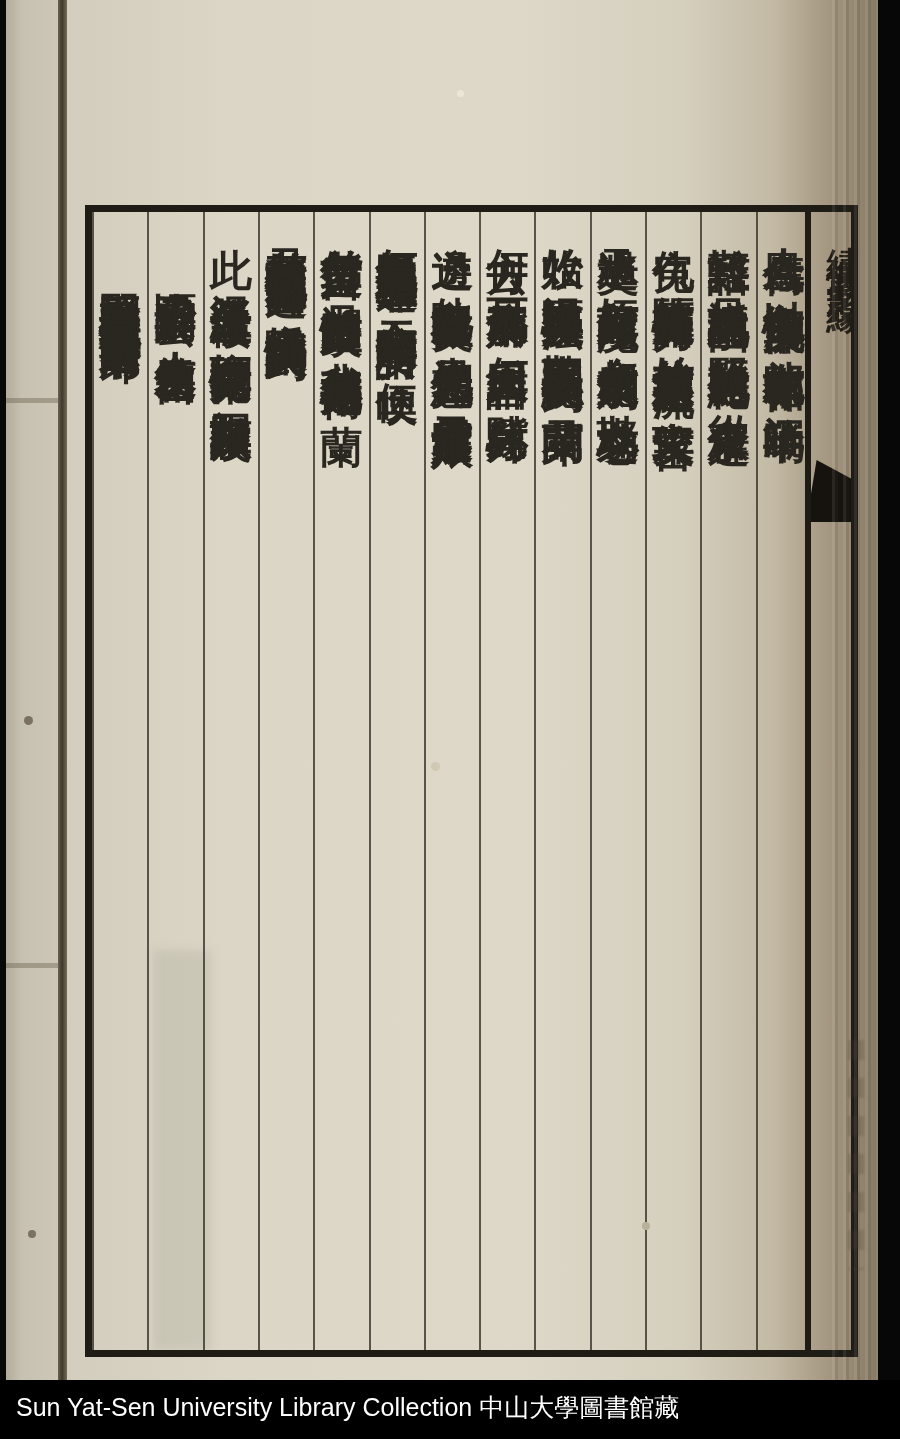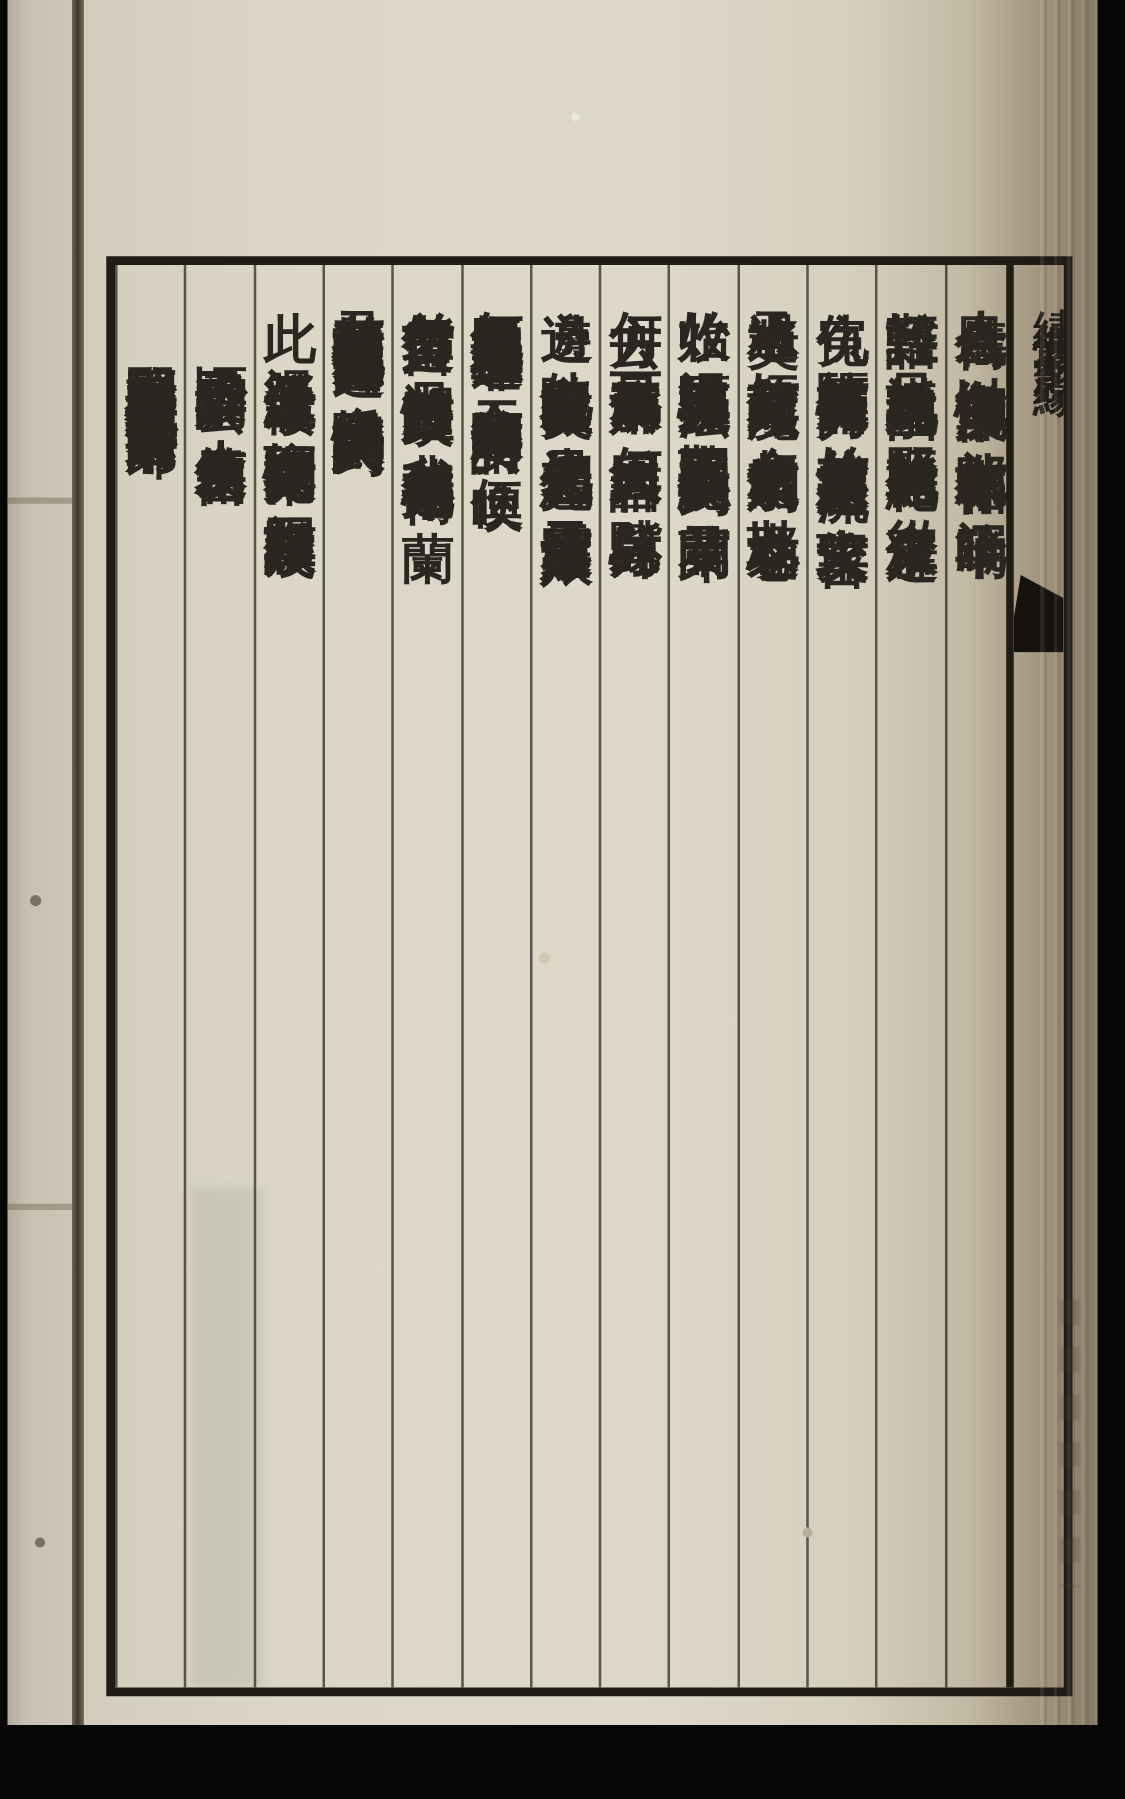--- a/index.html
+++ b/index.html
@@ -126,14 +126,17 @@
       </div>
     </div>
 
     <div class="ghost"></div>
     <div class="speck s1"></div>
     <div class="speck s2"></div>
     <div class="speck s3"></div>
     <div class="edge-stripes"></div>
   </div>
 
+  <div class="caption-bar">
+    <span class="caption">Sun Yat-Sen University Library Collection 中山大學圖書館藏</span>
+  </div>
 
 </div>
 
 </body></html>

